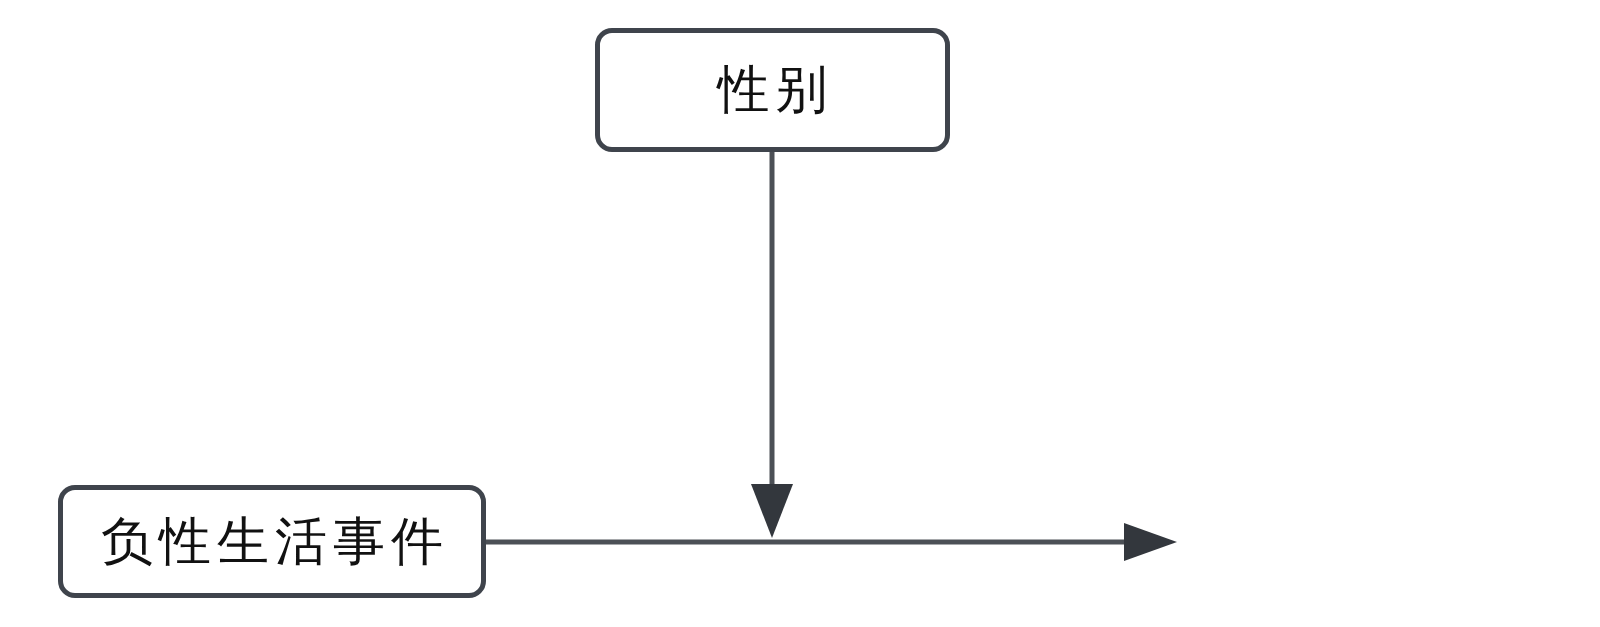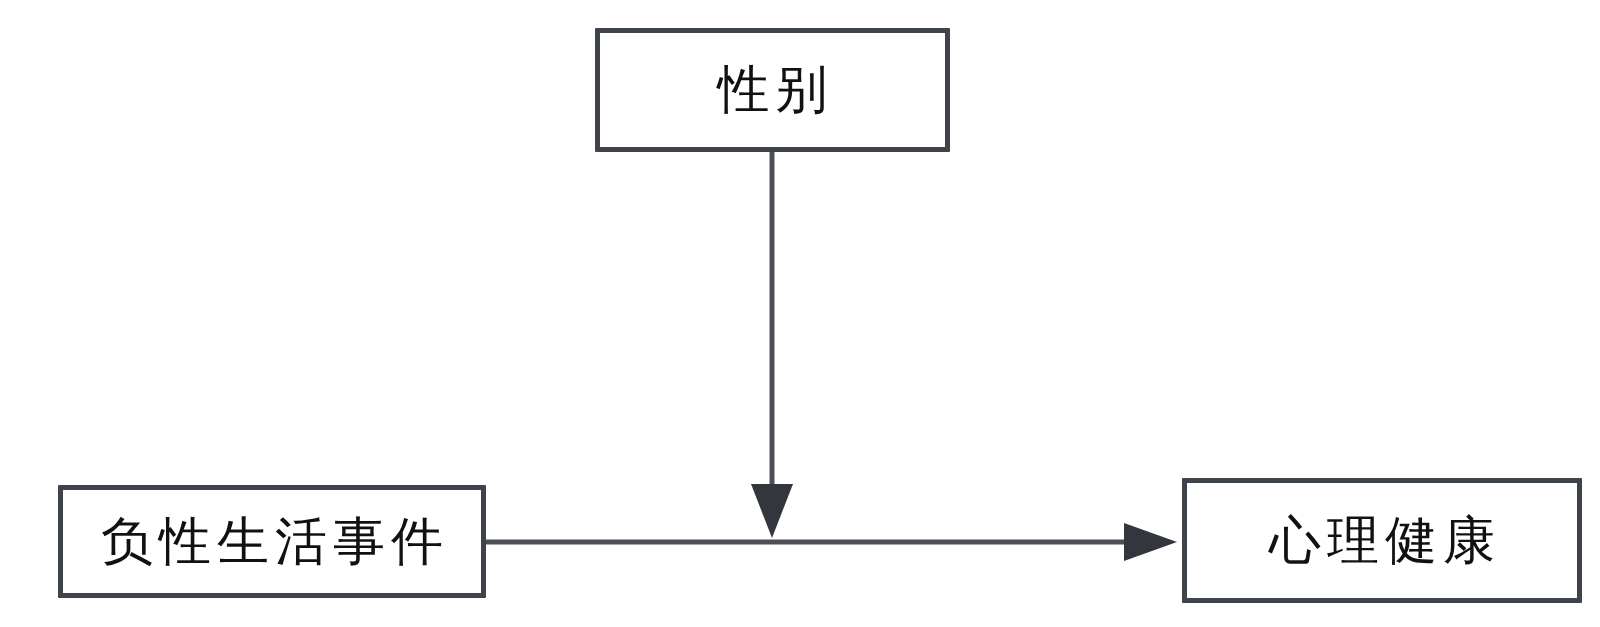--- a/index.html
+++ b/index.html
@@ -29,21 +29,21 @@
     fill:none;
   }
   .edge-head{
     fill:var(--arrowhead);
     stroke:none;
   }
   .node{
     position:absolute;
     box-sizing:border-box;
     border:5px solid var(--box-border);
-    border-radius:1px;
+    border-radius:17px;
     background:var(--background);
     display:flex;
     align-items:center;
     justify-content:center;
   }
   .node span{
     color:var(--text);
     font-size:52px;
     letter-spacing:6px;
     text-indent:6px; 
@@ -69,17 +69,14 @@
   </svg>
 
   <div class="node node-gender">
     <span>性别</span>
   </div>
 
   <div class="node node-negative-life-events">
     <span>负性生活事件</span>
   </div>
 
-  <div class="node node-mental-health">
-    <span>心理健康</span>
-  </div>
 
 </div>
 
 </body></html>

